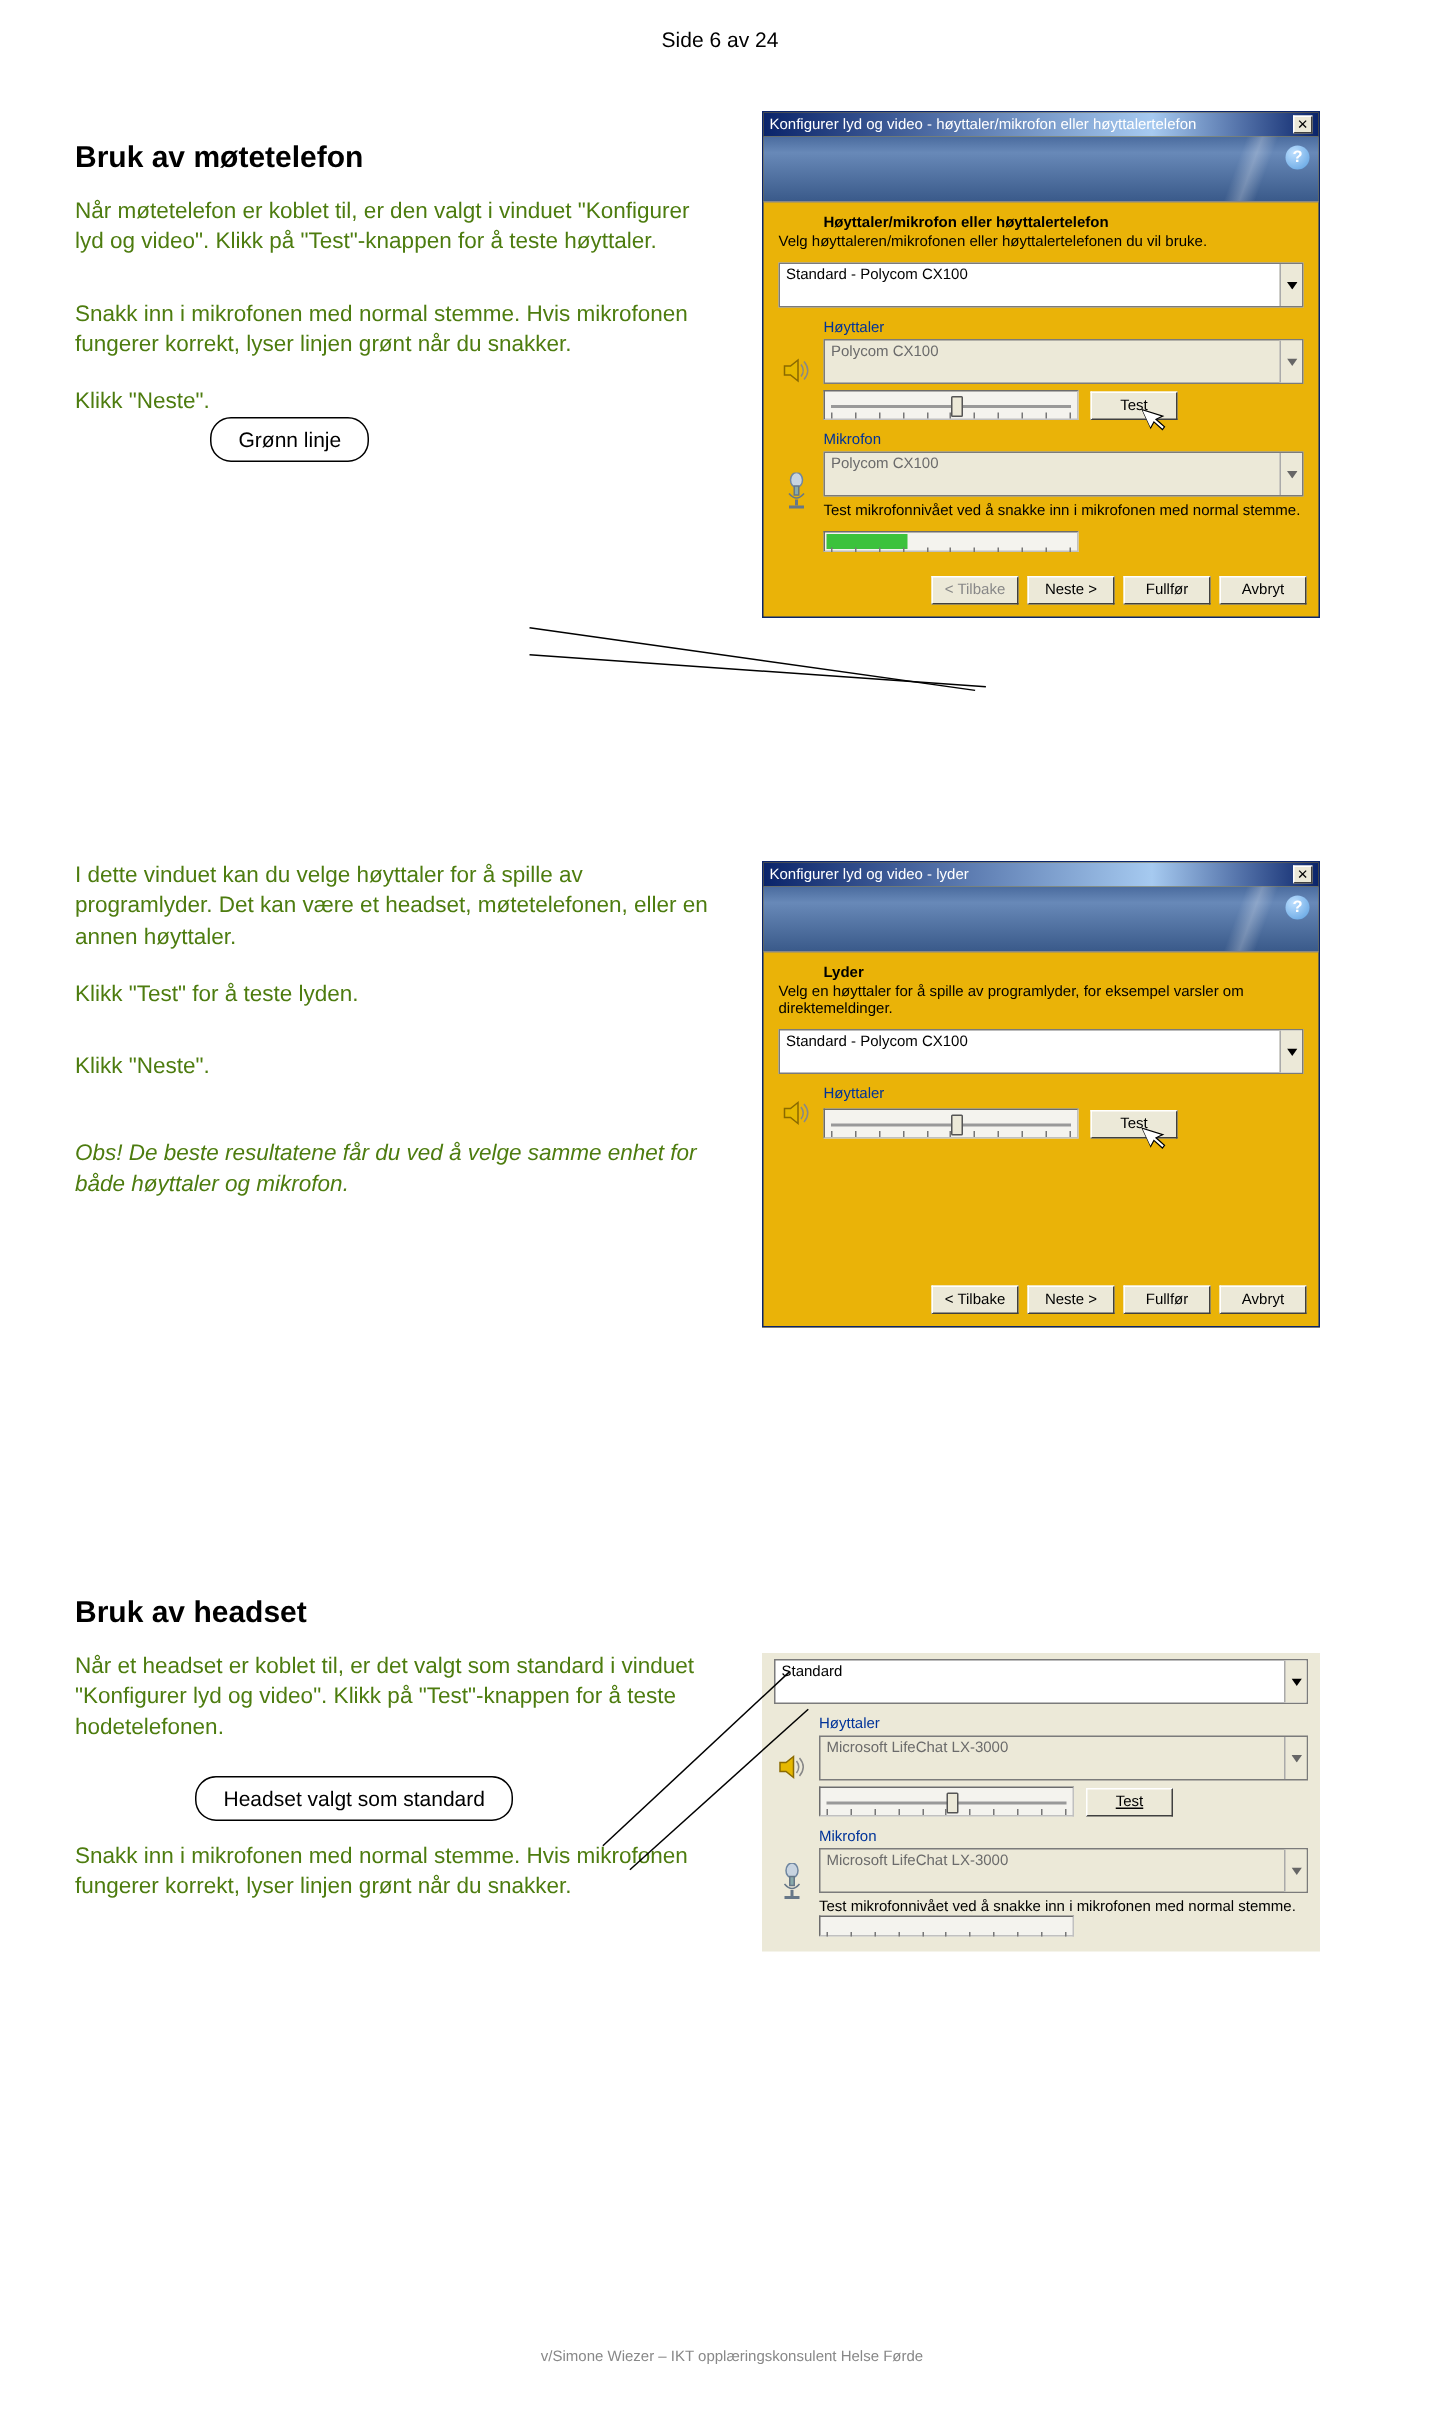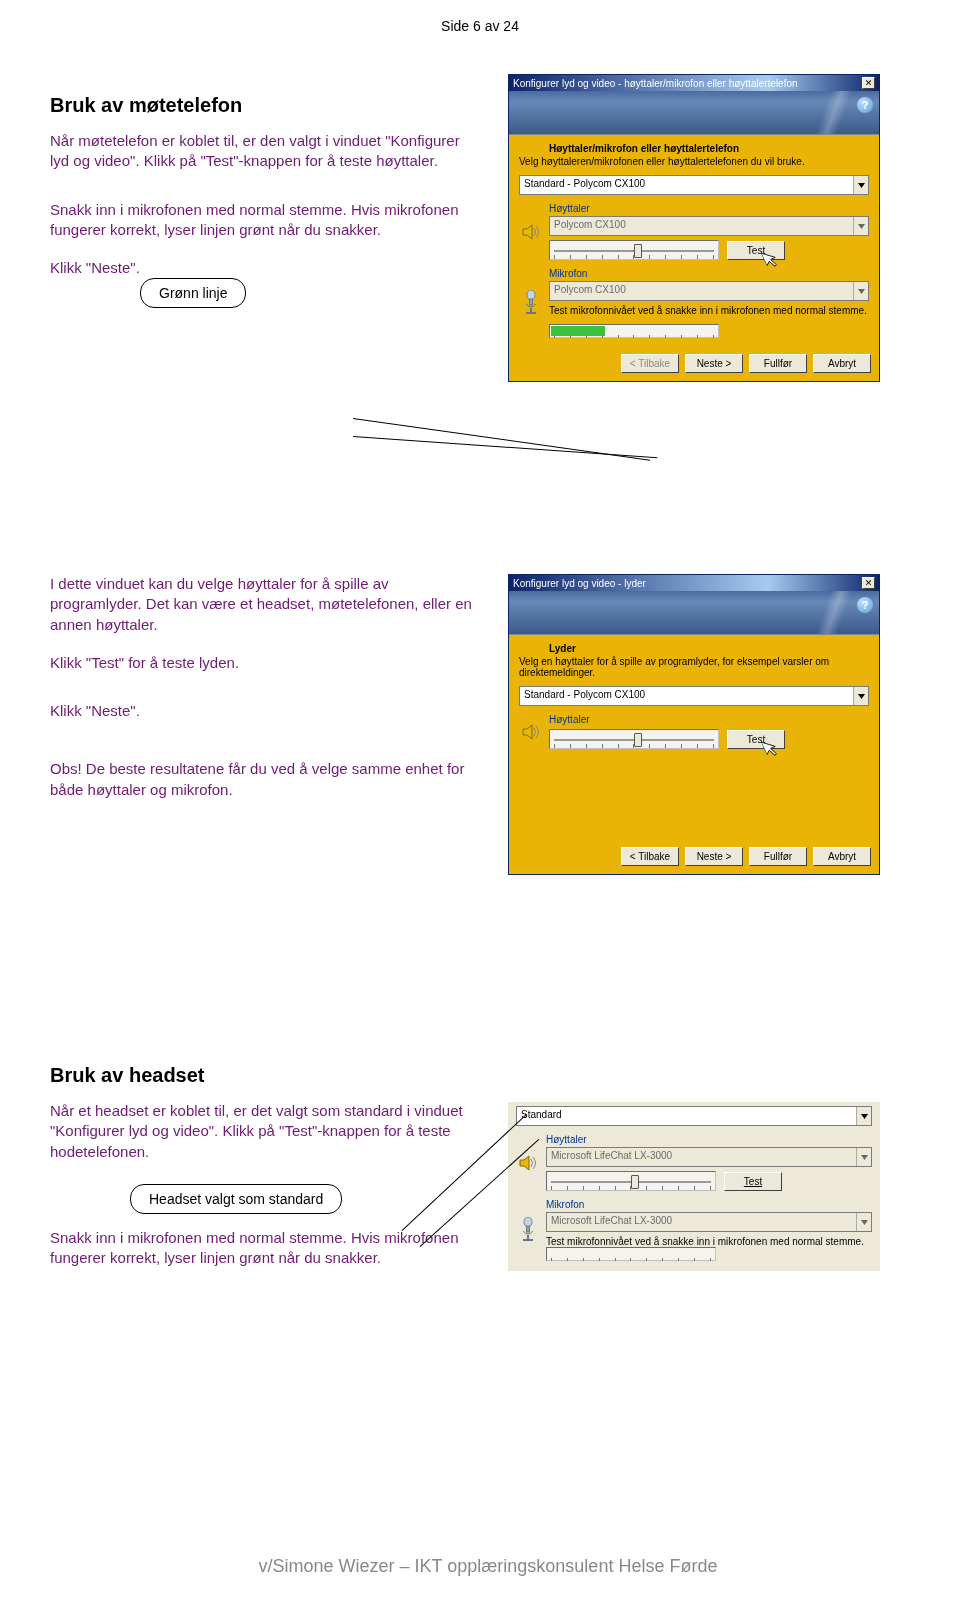--- a/index.html
+++ b/index.html
@@ -30,23 +30,23 @@
   .section-title {
     font-weight: bold;
     font-size: 20px;
     margin-bottom: 14px;
     margin-top: 20px;
   }
   .body-text {
     font-size: 15px;
     line-height: 1.35;
     margin-bottom: 18px;
-    color: #701a75;
-  }
-  .italic { }
+    color: #4d7c0f;
+  }
+  .italic { font-style: italic; }
   .callout {
     border: 1.5px solid #000;
     border-radius: 14px;
     padding: 6px 18px;
     display: inline-block;
     font-size: 14px;
     margin-left: 90px;
     position: relative;
     margin-bottom: 0;
   }
@@ -103,21 +103,21 @@
     background: radial-gradient(circle at 35% 30%, #bfe0ff, #5a9fe0);
     color: #fff; font-size: 11px; font-weight: bold;
     text-align: center; line-height: 16px;
   }
   .dlg-body { padding: 8px 10px 8px 10px; color: #000; font-size: 10px; }
   .dlg-body .h { font-weight: bold; font-size: 10px; margin-bottom: 2px; padding-left: 30px; }
   .dlg-body p { font-size: 10px; margin-bottom: 8px; }
   .dropdown {
     display: flex; align-items: stretch;
     border: 1px solid #7b7b7b; background: #fff;
-    height: 20px; width: 100%;
+    height: 30px; width: 100%;
   }
   .dropdown.disabled { background: #ece9d8; color: #6b6b6b; }
   .dropdown .dd-text { flex: 1; padding: 2px 4px; font-size: 10px; }
   .dropdown .dd-btn {
     width: 15px; background: #ece9d8;
     border-left: 1px solid #aaa;
     display: flex; align-items: center; justify-content: center;
   }
   .dd-btn svg { width: 7px; height: 5px; }
   .row { display: flex; align-items: center; gap: 6px; margin-top: 8px; }
@@ -194,21 +194,21 @@
   .sec3 .right-col{ margin-top: 58px; width:372px; }
 
   .panel3{
     width:372px; background:#ece9d8; border:none;
     font-family: Tahoma, sans-serif; font-size:10px;
     padding-bottom: 10px;
   }
 
   .footer{
     position:absolute; bottom:30px; left:16px; right:0;
-    text-align:center; font-size:18px; color:#888;
+    text-align:center; font-size:10px; color:#888;
   }
 </style>
 </head>
 <body>
 
 <div class="page-header">Side 6 av 24</div>
 
 <div class="content">
 
 <div class="sec sec1 clearfix">

